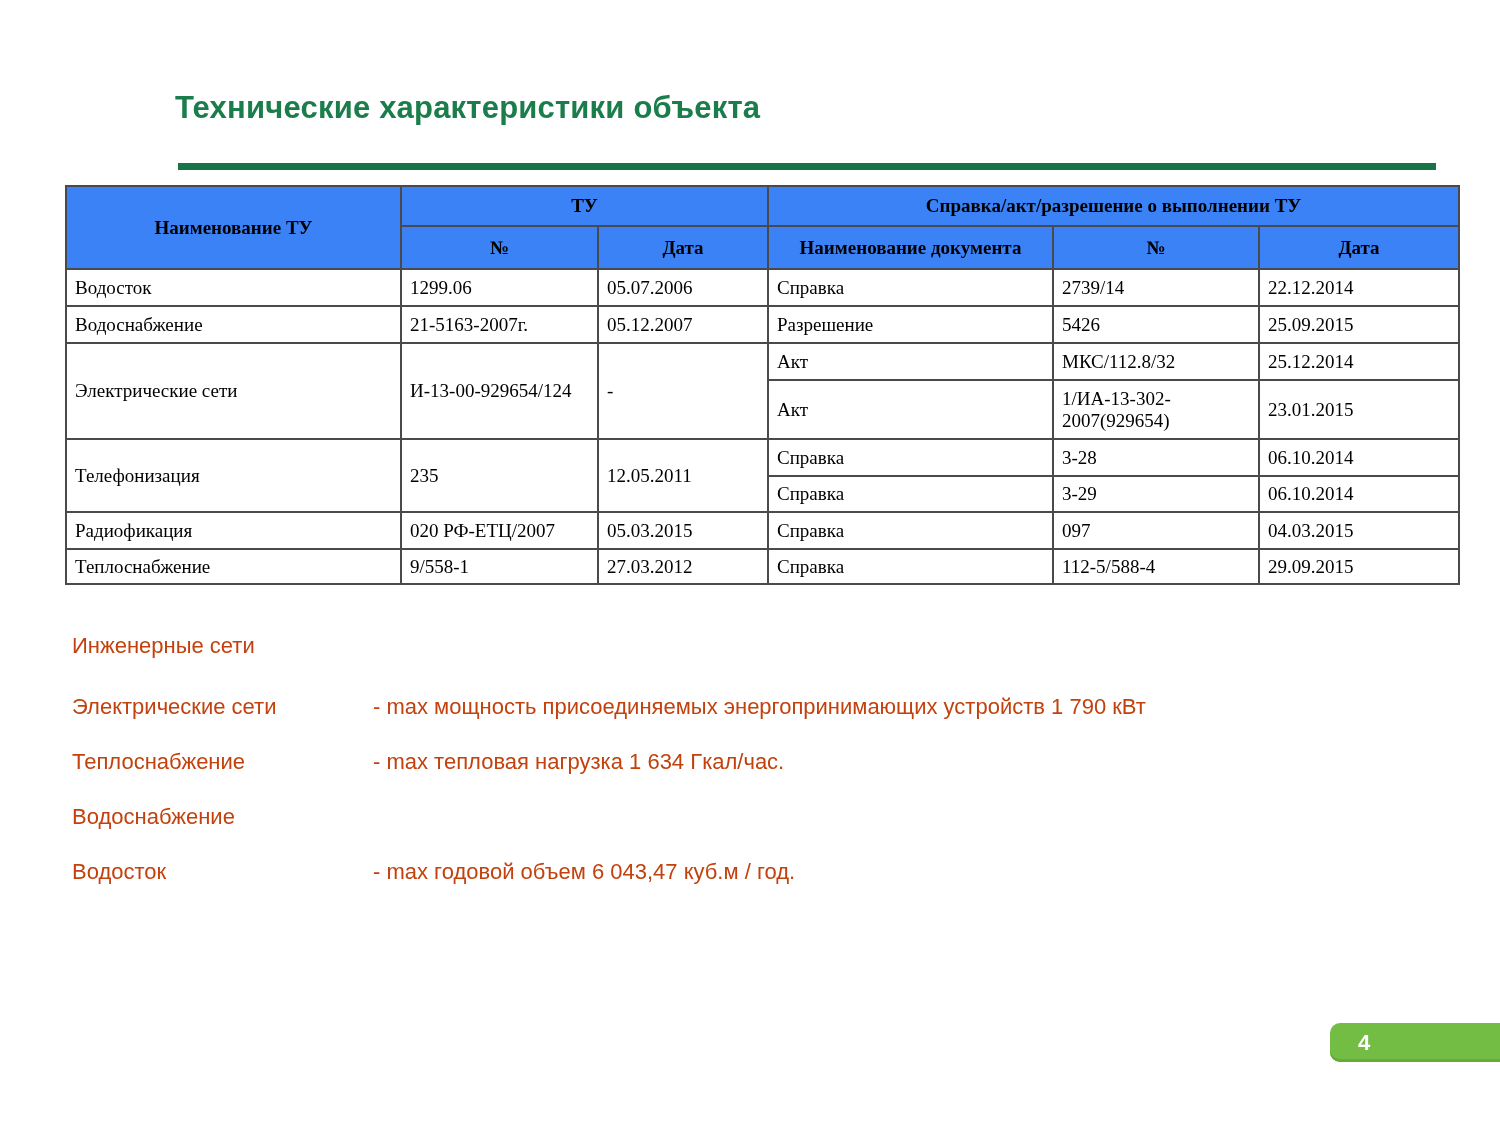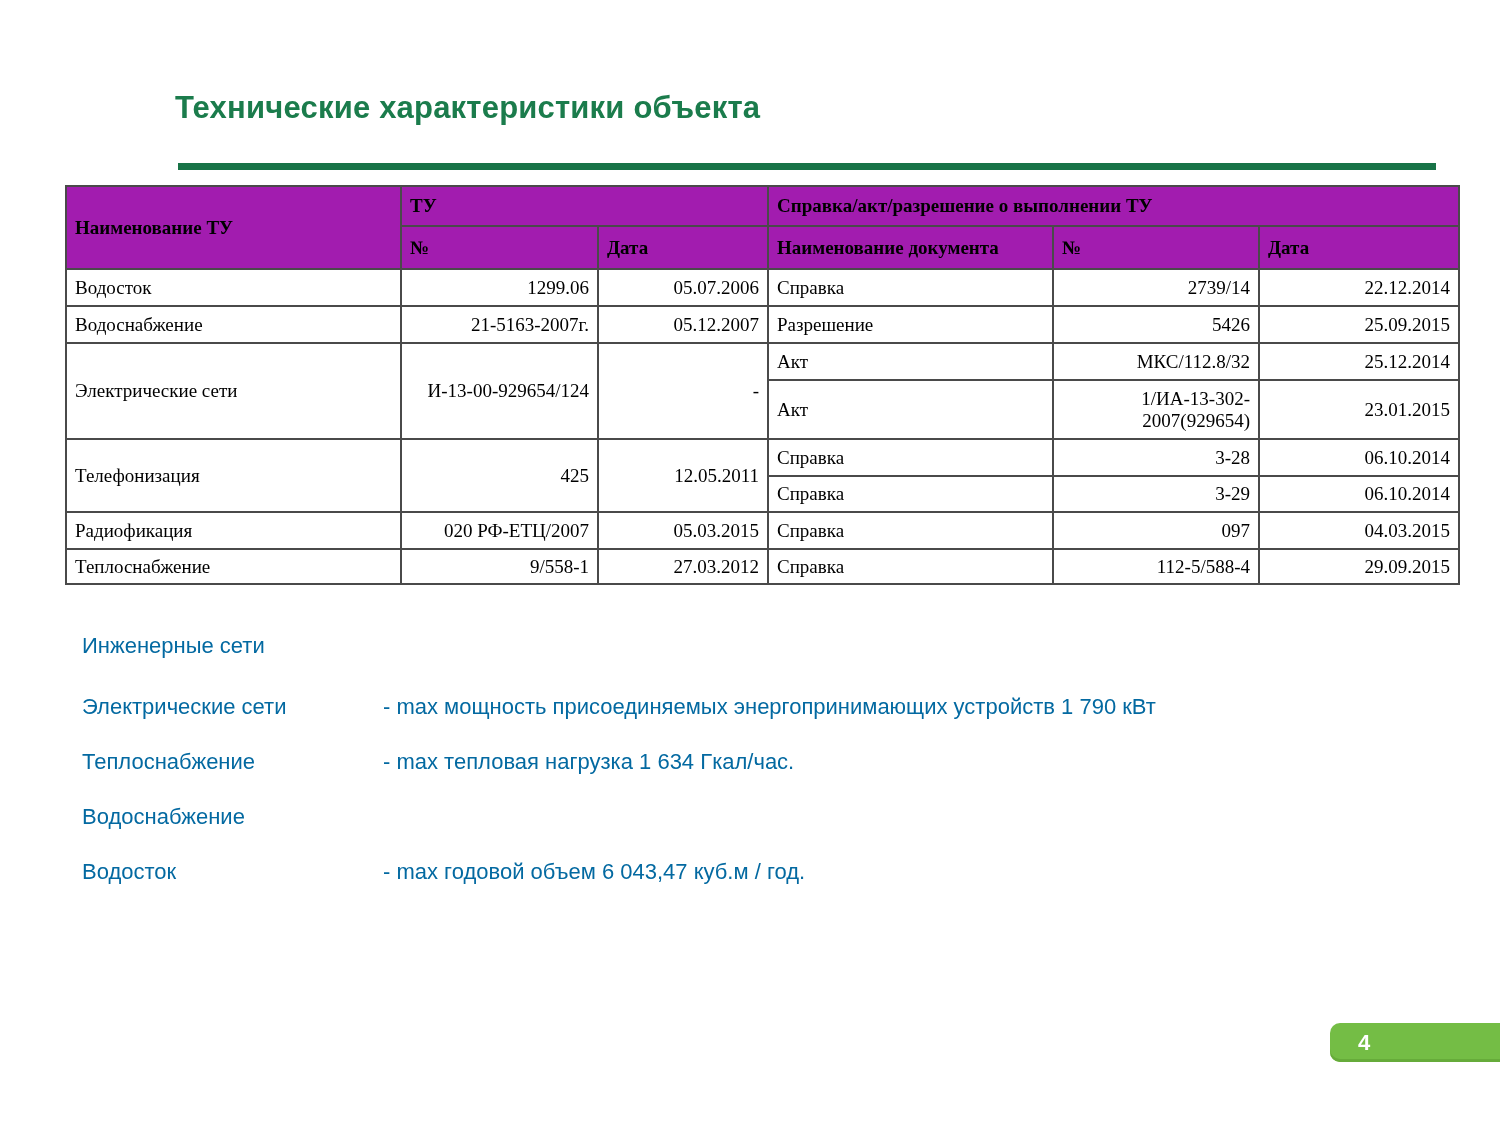--- a/index.html
+++ b/index.html
@@ -39,39 +39,39 @@
     font-family: "Liberation Serif", serif;
     font-size: 19px;
     color: #000000;
   }
   table.tu-table th, table.tu-table td {
     border: 2px solid #4a4a4a;
     padding: 2px 8px;
     vertical-align: middle;
   }
   table.tu-table th {
-    background: #a21caf;
+    background: #3b82f6;
     font-weight: bold;
-    text-align: left;
+    text-align: center;
   }
   tr.hdr-top { height: 40px; }
   tr.hdr-sub { height: 43px; }
   tr.r37 { height: 37px; }
   tr.r59 { height: 59px; }
   tr.r36 { height: 36px; }
   tr.r35 { height: 35px; }
   td.l { text-align: left; padding-left: 12px; }
-  td.c { text-align: right; }
+  td.c { text-align: left; }
   .networks {
     position: absolute;
-    left: 82px;
+    left: 72px;
     top: 632px;
     width: 1340px;
     font-size: 22px;
-    color: #0369a1;
+    color: #c2410c;
   }
   .networks-heading {
     margin-bottom: 32px;
     line-height: 28px;
   }
   .network-row {
     display: flex;
     margin-bottom: 26px;
     line-height: 29px;
   }
@@ -150,21 +150,21 @@
         <td class="c">МКС/112.8/32</td>
         <td class="c">25.12.2014</td>
       </tr>
       <tr class="r59">
         <td class="l">Акт</td>
         <td class="c">1/ИА-13-302-2007(929654)</td>
         <td class="c">23.01.2015</td>
       </tr>
       <tr class="r37">
         <td class="l" rowspan="2">Телефонизация</td>
-        <td class="c" rowspan="2">425</td>
+        <td class="c" rowspan="2">235</td>
         <td class="c" rowspan="2">12.05.2011</td>
         <td class="l">Справка</td>
         <td class="c">3-28</td>
         <td class="c">06.10.2014</td>
       </tr>
       <tr class="r36">
         <td class="l">Справка</td>
         <td class="c">3-29</td>
         <td class="c">06.10.2014</td>
       </tr>

